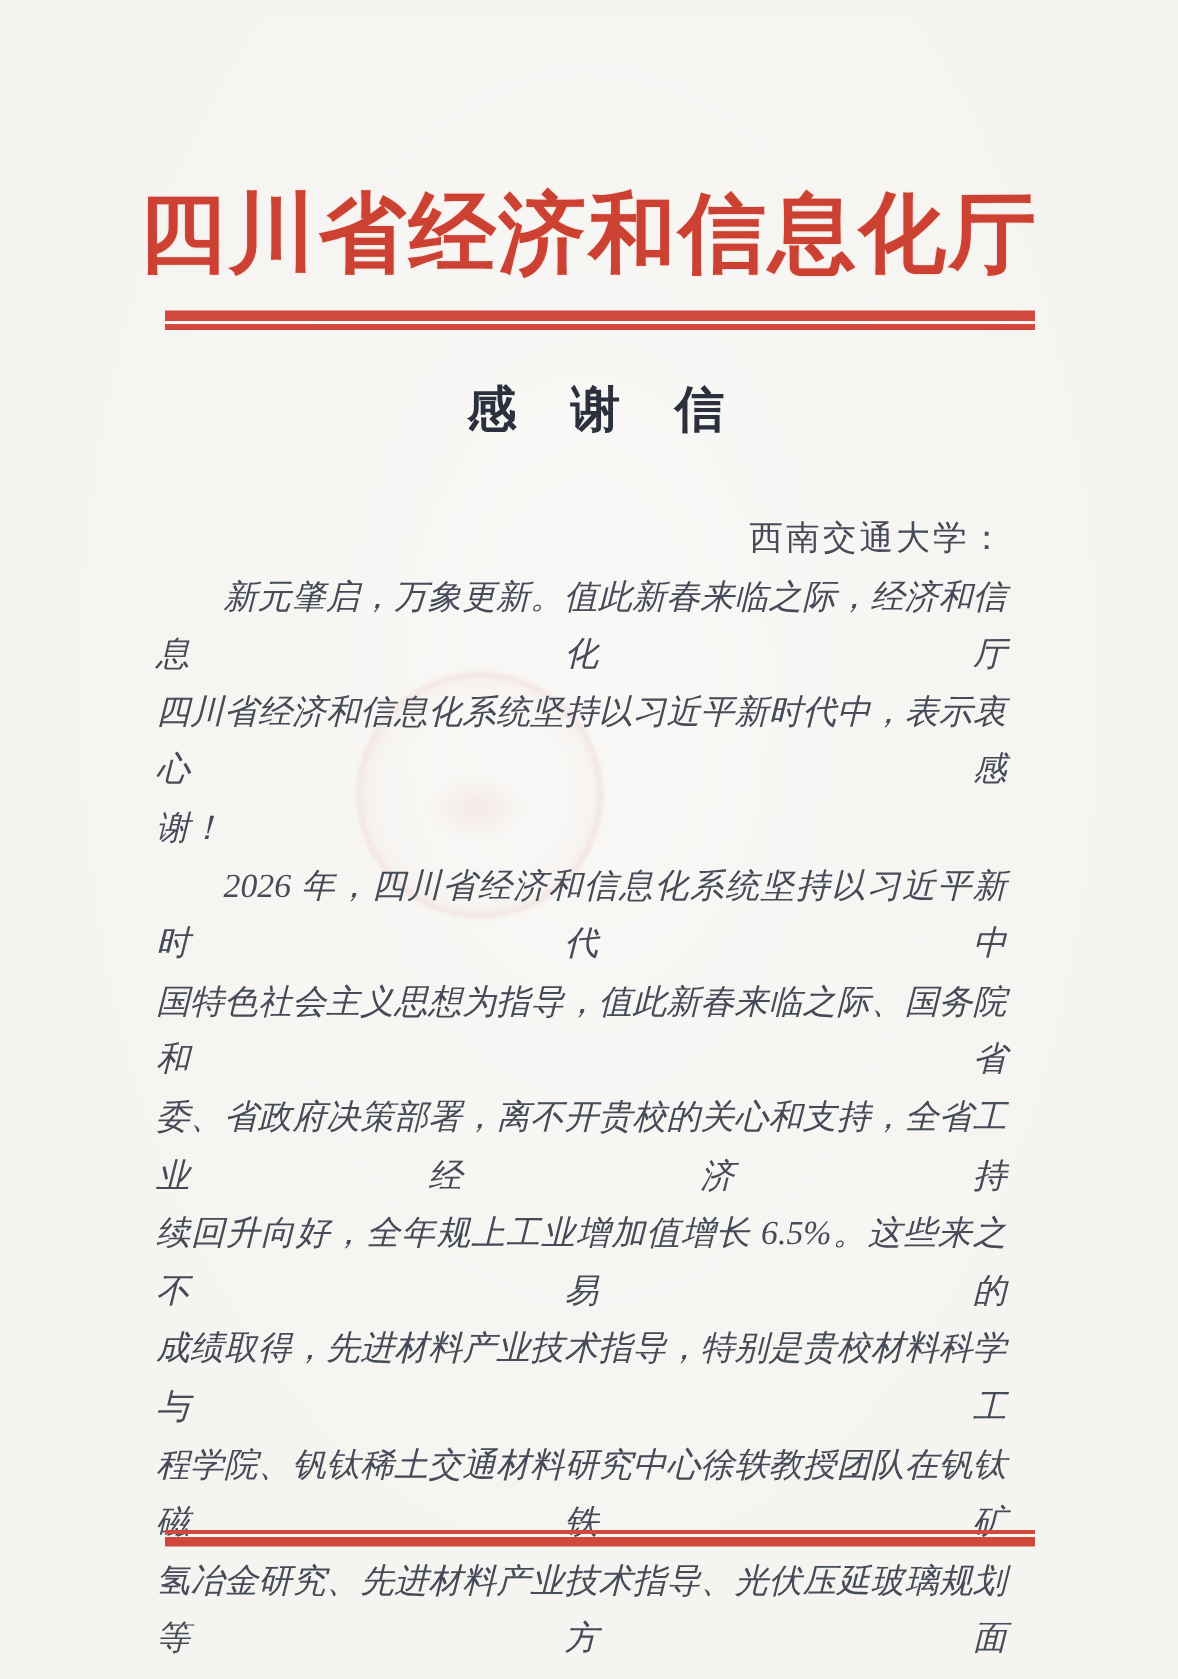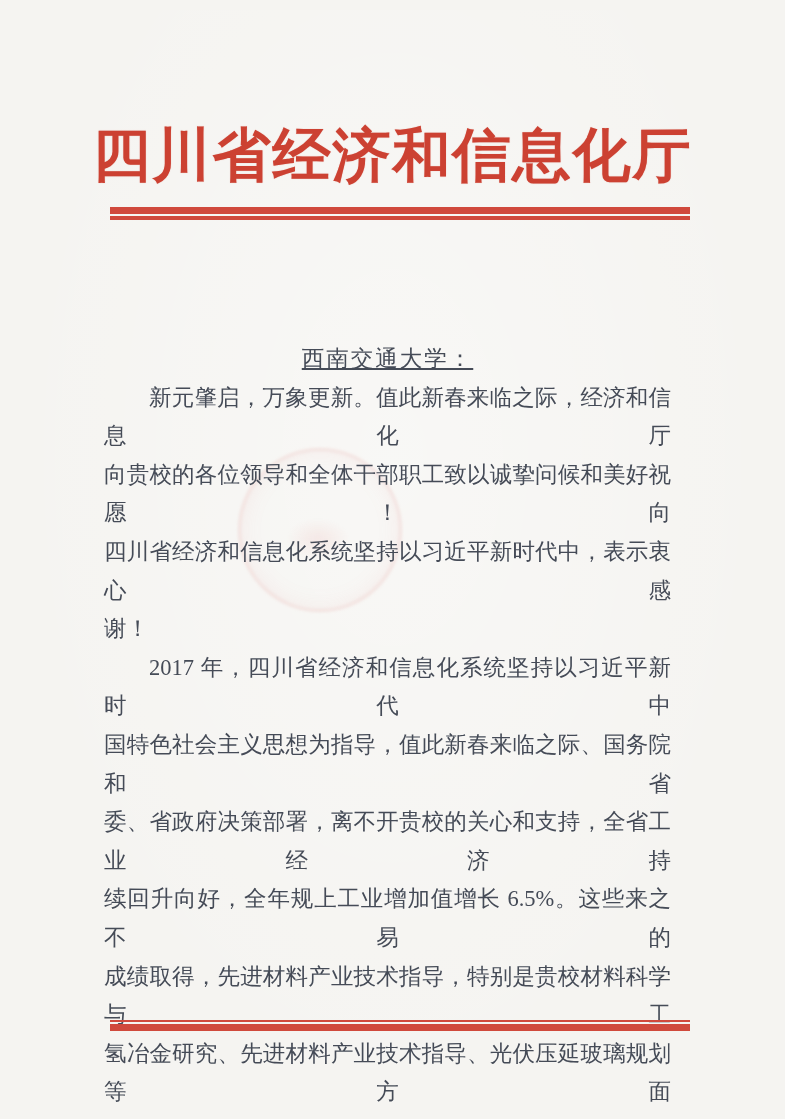--- a/index.html
+++ b/index.html
@@ -61,29 +61,29 @@
   }
   
   .letter-body {
     position: absolute;
     top: 330px; left: 104px; width: 567px;
     font-size: 22.5px;
     line-height: 38.6px;
     color: #454b57;
   }
   .salutation {
-    text-align: center;
+    text-align: right;
     white-space: nowrap;
     letter-spacing: 2px;
-    text-decoration: underline;
   }
   .para { margin: 0; }
   .line {
     text-align: justify;
     text-align-last: justify;
+    font-style: italic;
     -moz-text-align-last: justify;
   }
   .line.first { text-indent: 2em; }
   .line.short {
     text-align-last: left;
     -moz-text-align-last: left;
   }
   
   .seal-ghost {
     position: absolute;
@@ -113,36 +113,37 @@
 
 <div class="page">
 
   <div class="seal-ghost"></div>
   <div class="seal-ghost-blob"></div>
 
   <div class="agency">四川省经济和信息化厅</div>
 
   <div class="rule-top"></div>
 
+  <div class="title">感 谢 信</div>
 
   <div class="letter-body">
     <div class="salutation">西南交通大学：</div>
     <div id="paragraphs">
         <div class="para">
           <div class="line first">新元肇启，万象更新。值此新春来临之际，经济和信息化厅</div>
-          <div class="line">向贵校的各位领导和全体干部职工致以诚挚问候和美好祝愿！向</div>
           <div class="line">四川省经济和信息化系统坚持以习近平新时代中，表示衷心感</div>
           <div class="line short">谢！</div>
         </div>
         <div class="para">
-          <div class="line first">2017 年，四川省经济和信息化系统坚持以习近平新时代中</div>
+          <div class="line first">2026 年，四川省经济和信息化系统坚持以习近平新时代中</div>
           <div class="line">国特色社会主义思想为指导，值此新春来临之际、国务院和省</div>
           <div class="line">委、省政府决策部署，离不开贵校的关心和支持，全省工业经济持</div>
           <div class="line">续回升向好，全年规上工业增加值增长 6.5%。这些来之不易的</div>
           <div class="line">成绩取得，先进材料产业技术指导，特别是贵校材料科学与工</div>
+          <div class="line">程学院、钒钛稀土交通材料研究中心徐轶教授团队在钒钛磁铁矿</div>
           <div class="line">氢冶金研究、先进材料产业技术指导、光伏压延玻璃规划等方面</div>
         </div>
       </div>
   </div>
 
   <div class="rule-bottom"></div>
 
   <div class="scan-edge"></div>
 
 </div>

